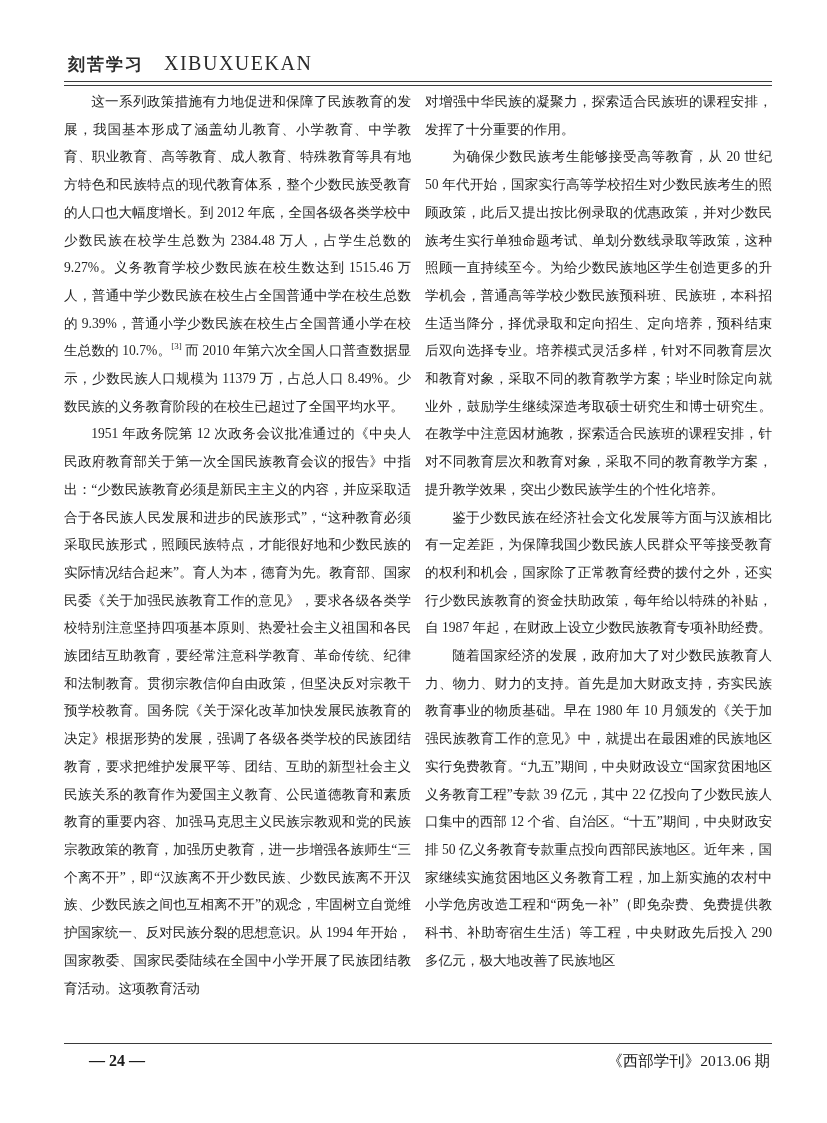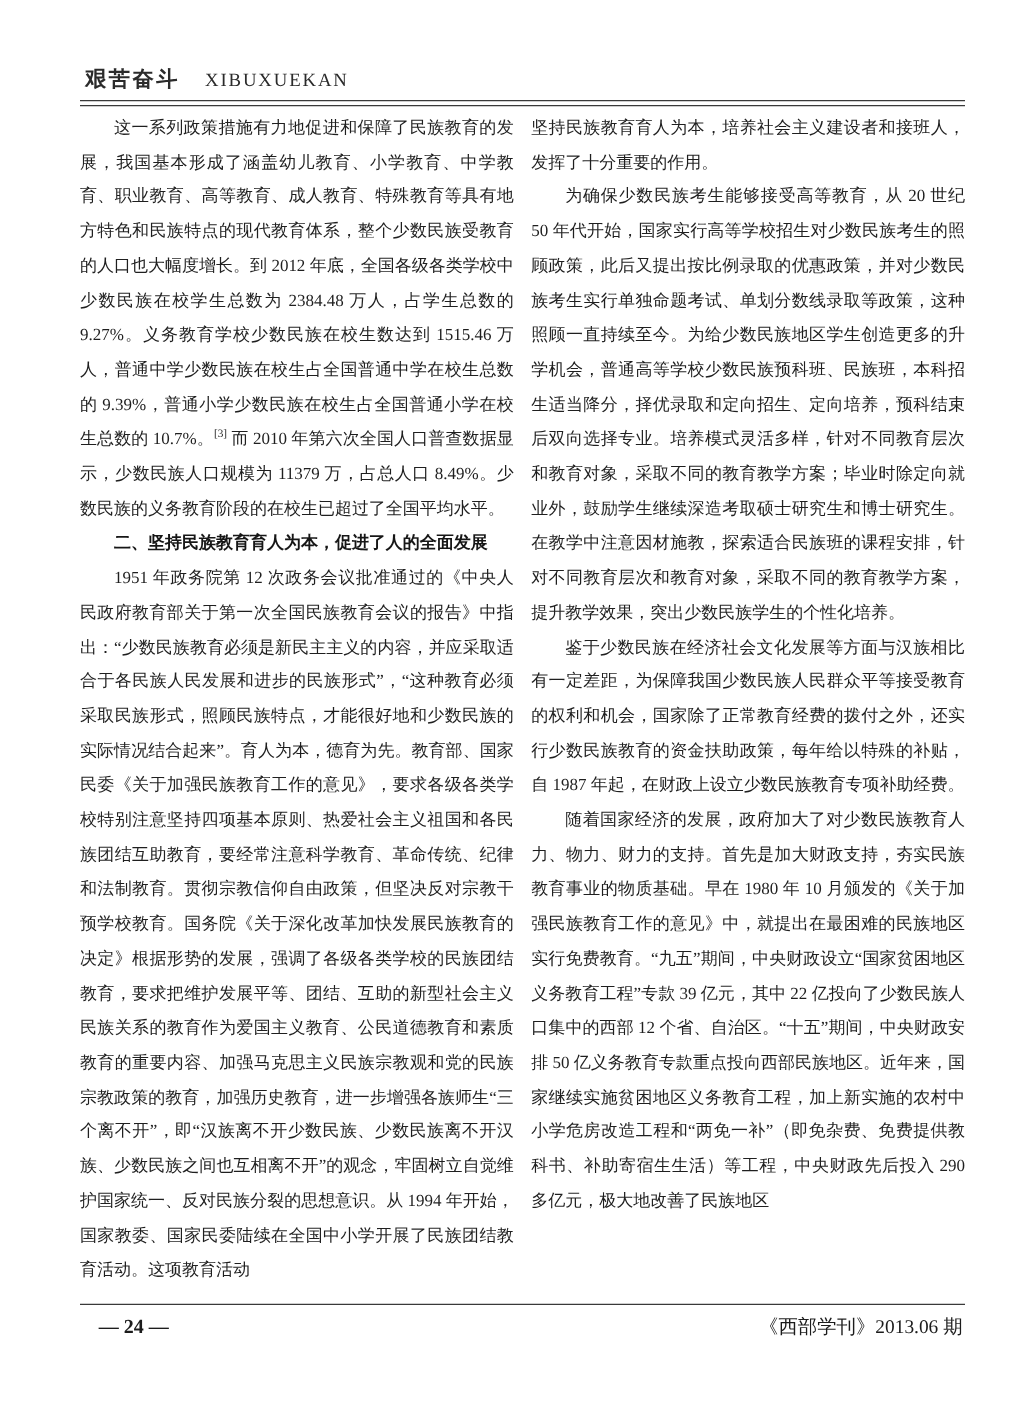--- a/index.html
+++ b/index.html
@@ -32,21 +32,21 @@
   }
   .journal-cn {
     font-family: "Liberation Sans", "DejaVu Sans", sans-serif;
     font-weight: bold;
     font-size: 17px;
     color: #2b2b2b;
     letter-spacing: 2px;
   }
   .journal-en {
     font-family: "Liberation Serif", "DejaVu Serif", serif;
-    font-size: 15px;
+    font-size: 20px;
     color: #2b2b2b;
     letter-spacing: 1.5px;
   }
   .double-rule {
     height: 3px;
     border-top: 1.5px solid #3a3a3a;
     border-bottom: 1.5px solid #3a3a3a;
   }
   
   .content {
@@ -95,50 +95,49 @@
     padding-top: 7px;
     display: flex;
     justify-content: space-between;
     align-items: baseline;
   }
   .page-num {
     font-family: "Liberation Serif", "DejaVu Serif", serif;
     font-weight: bold;
     font-size: 16px;
     color: #1c1c1c;
-    margin-left: 15px;
+    margin-left: 25px;
   }
   .issue {
     font-family: "Liberation Serif", "DejaVu Serif", serif;
     font-size: 15.5px;
     color: #1c1c1c;
     margin-right: 2px;
   }
 </style>
 </head>
 <body>
 
 <div class="page">
 
   <div class="header">
     <div class="header-line">
-      <span class="journal-cn">艰苦奋斗</span>
+      <span class="journal-cn">刻苦学习</span>
       <span class="journal-en">XIBUXUEKAN</span>
     </div>
     <div class="double-rule"></div>
   </div>
 
   <div class="content">
     <div class="column">
         <p class="body indent">这一系列政策措施有力地促进和保障了民族教育的发展，我国基本形成了涵盖幼儿教育、小学教育、中学教育、职业教育、高等教育、成人教育、特殊教育等具有地方特色和民族特点的现代教育体系，整个少数民族受教育的人口也大幅度增长。到 2012 年底，全国各级各类学校中少数民族在校学生总数为 2384.48 万人，占学生总数的 9.27%。义务教育学校少数民族在校生数达到 1515.46 万人，普通中学少数民族在校生占全国普通中学在校生总数的 9.39%，普通小学少数民族在校生占全国普通小学在校生总数的 10.7%。<sup>[3]</sup> 而 2010 年第六次全国人口普查数据显示，少数民族人口规模为 11379 万，占总人口 8.49%。少数民族的义务教育阶段的在校生已超过了全国平均水平。</p>
-        <p class="heading indent">二、坚持民族教育育人为本，促进了人的全面发展</p>
         <p class="body indent">1951 年政务院第 12 次政务会议批准通过的《中央人民政府教育部关于第一次全国民族教育会议的报告》中指出：“少数民族教育必须是新民主主义的内容，并应采取适合于各民族人民发展和进步的民族形式”，“这种教育必须采取民族形式，照顾民族特点，才能很好地和少数民族的实际情况结合起来”。育人为本，德育为先。教育部、国家民委《关于加强民族教育工作的意见》，要求各级各类学校特别注意坚持四项基本原则、热爱社会主义祖国和各民族团结互助教育，要经常注意科学教育、革命传统、纪律和法制教育。贯彻宗教信仰自由政策，但坚决反对宗教干预学校教育。国务院《关于深化改革加快发展民族教育的决定》根据形势的发展，强调了各级各类学校的民族团结教育，要求把维护发展平等、团结、互助的新型社会主义民族关系的教育作为爱国主义教育、公民道德教育和素质教育的重要内容、加强马克思主义民族宗教观和党的民族宗教政策的教育，加强历史教育，进一步增强各族师生“三个离不开”，即“汉族离不开少数民族、少数民族离不开汉族、少数民族之间也互相离不开”的观念，牢固树立自觉维护国家统一、反对民族分裂的思想意识。从 1994 年开始，国家教委、国家民委陆续在全国中小学开展了民族团结教育活动。这项教育活动</p>
       </div>
     <div class="column">
-        <p class="body">坚持民族教育育人为本，培养社会主义建设者和接班人，发挥了十分重要的作用。</p>
+        <p class="body">对增强中华民族的凝聚力，探索适合民族班的课程安排，发挥了十分重要的作用。</p>
         <p class="body indent">为确保少数民族考生能够接受高等教育，从 20 世纪 50 年代开始，国家实行高等学校招生对少数民族考生的照顾政策，此后又提出按比例录取的优惠政策，并对少数民族考生实行单独命题考试、单划分数线录取等政策，这种照顾一直持续至今。为给少数民族地区学生创造更多的升学机会，普通高等学校少数民族预科班、民族班，本科招生适当降分，择优录取和定向招生、定向培养，预科结束后双向选择专业。培养模式灵活多样，针对不同教育层次和教育对象，采取不同的教育教学方案；毕业时除定向就业外，鼓励学生继续深造考取硕士研究生和博士研究生。在教学中注意因材施教，探索适合民族班的课程安排，针对不同教育层次和教育对象，采取不同的教育教学方案，提升教学效果，突出少数民族学生的个性化培养。</p>
         <p class="body indent">鉴于少数民族在经济社会文化发展等方面与汉族相比有一定差距，为保障我国少数民族人民群众平等接受教育的权利和机会，国家除了正常教育经费的拨付之外，还实行少数民族教育的资金扶助政策，每年给以特殊的补贴，自 1987 年起，在财政上设立少数民族教育专项补助经费。</p>
         <p class="body indent">随着国家经济的发展，政府加大了对少数民族教育人力、物力、财力的支持。首先是加大财政支持，夯实民族教育事业的物质基础。早在 1980 年 10 月颁发的《关于加强民族教育工作的意见》中，就提出在最困难的民族地区实行免费教育。“九五”期间，中央财政设立“国家贫困地区义务教育工程”专款 39 亿元，其中 22 亿投向了少数民族人口集中的西部 12 个省、自治区。“十五”期间，中央财政安排 50 亿义务教育专款重点投向西部民族地区。近年来，国家继续实施贫困地区义务教育工程，加上新实施的农村中小学危房改造工程和“两免一补”（即免杂费、免费提供教科书、补助寄宿生生活）等工程，中央财政先后投入 290 多亿元，极大地改善了民族地区</p>
       </div>
   </div>
 
   <div class="footer">
     <span class="page-num">— 24 —</span>
     <span class="issue">《西部学刊》2013.06 期</span>
   </div>

